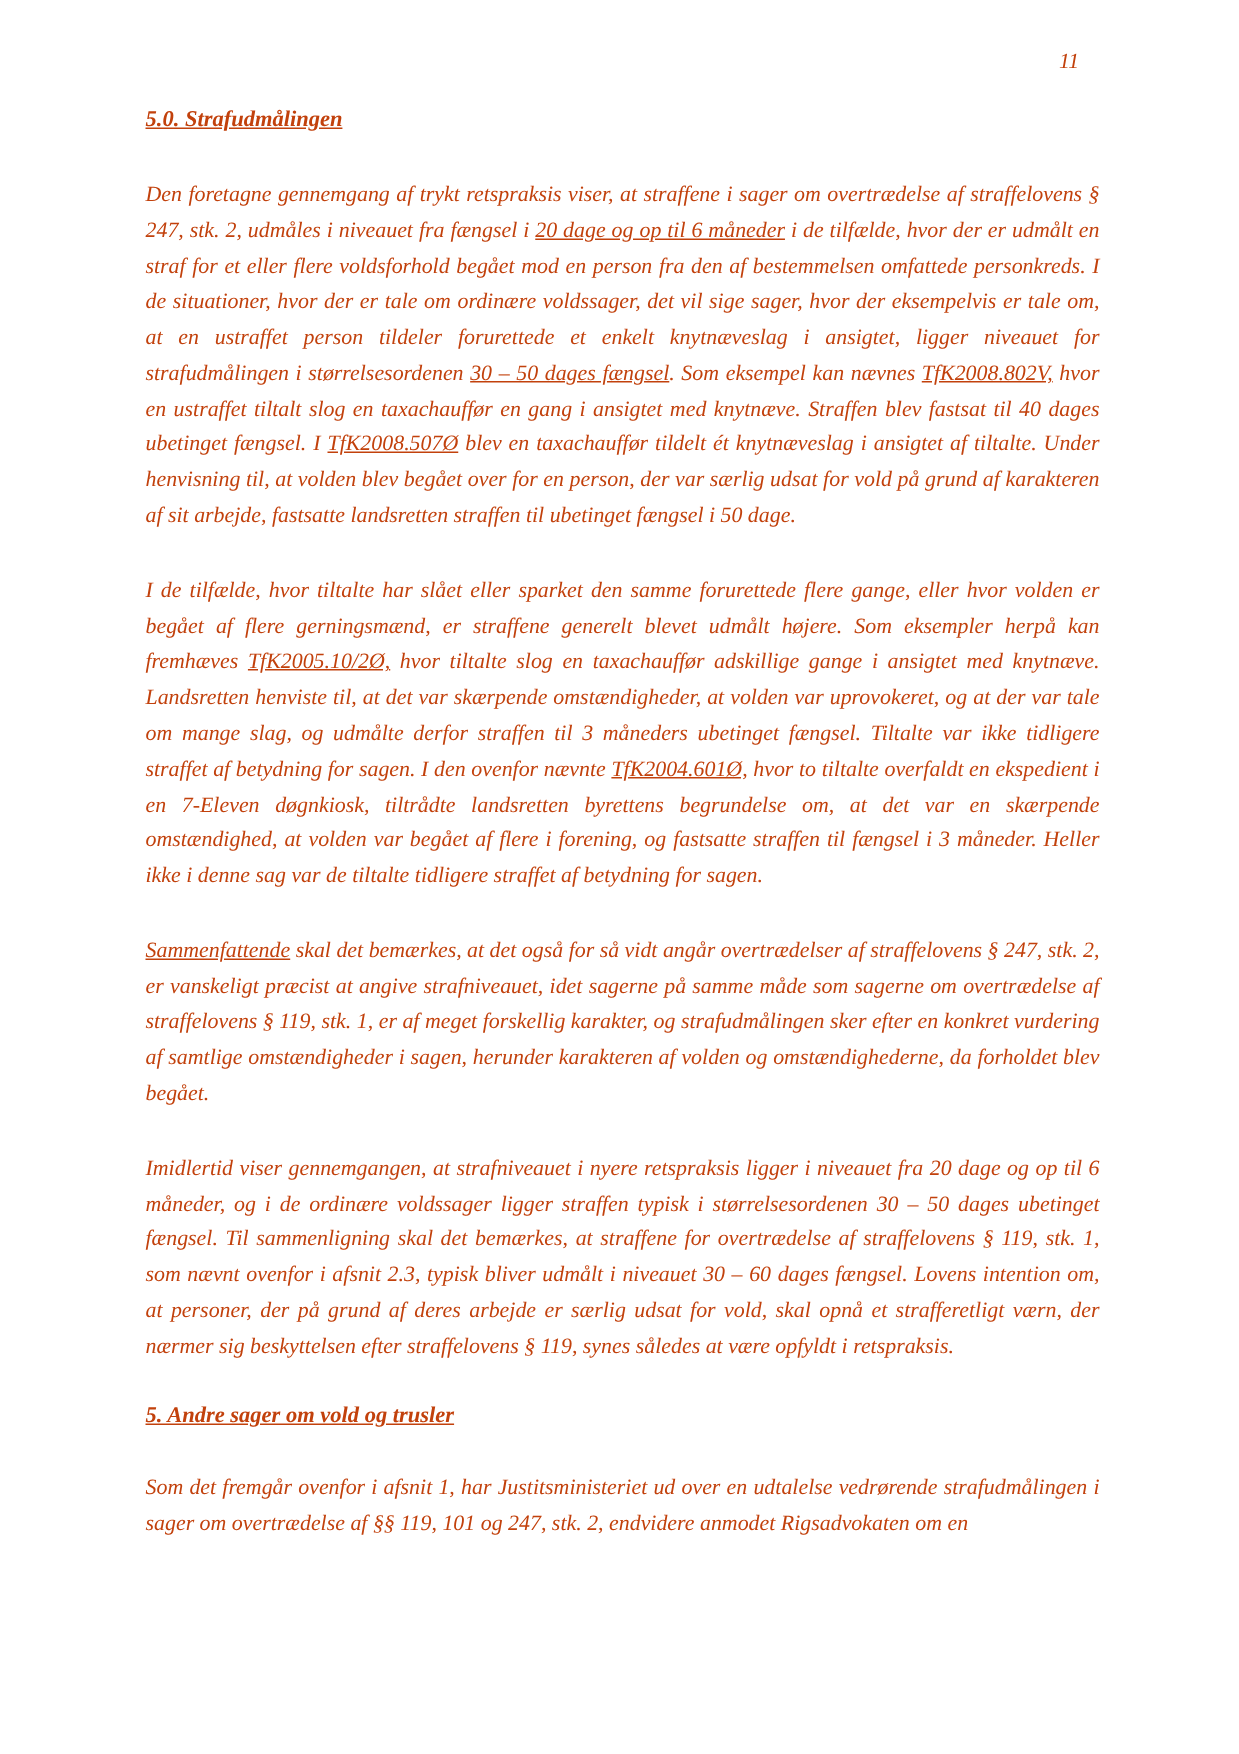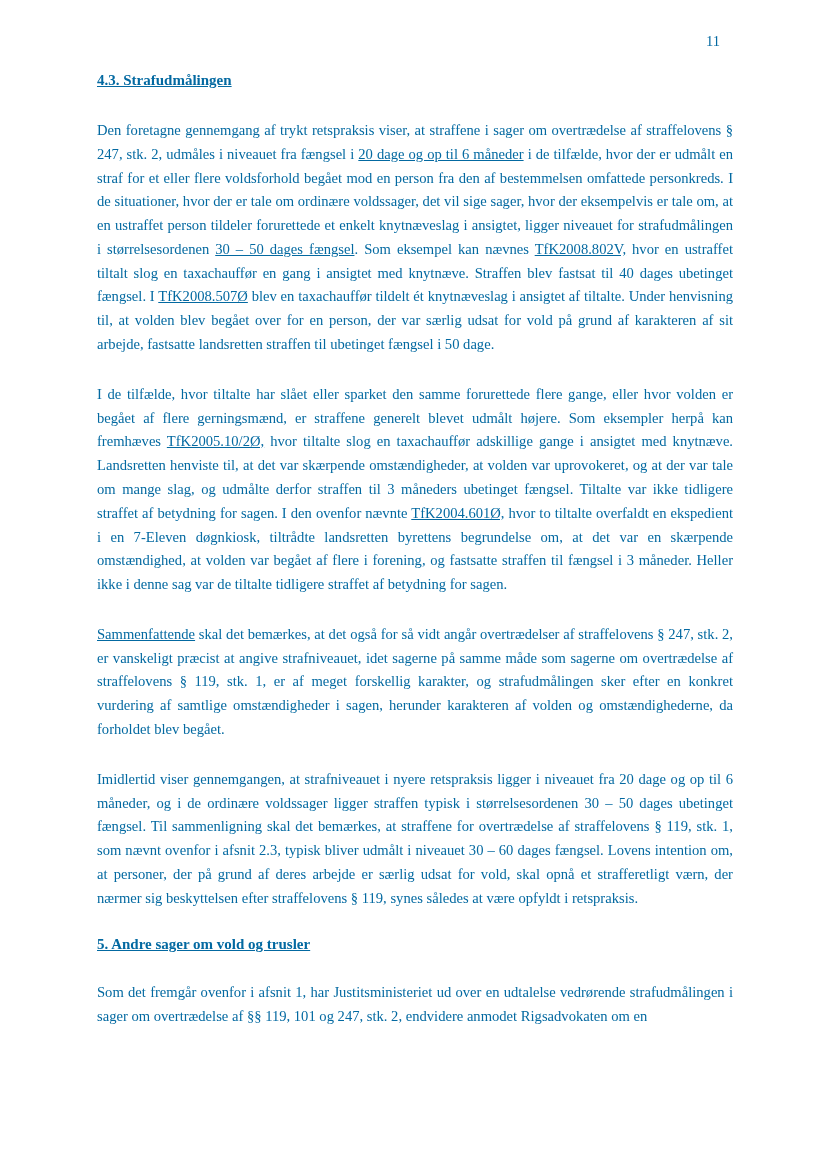--- a/index.html
+++ b/index.html
@@ -5,23 +5,24 @@
   html, body {
     margin: 0;
     padding: 0;
     background: #ffffff;
   }
   .page {
     position: relative;
     width: 826px;
     height: 1169px;
     background: #ffffff;
-    color: #0369a1;
+    color: #c2410c;
     font-family: "Liberation Serif", serif;
     overflow: hidden;
+    font-style: italic;
   }
   .page-number {
     position: absolute;
     top: 33px;
     left: 706px;
     font-size: 14.5px;
   }
   .content {
     position: absolute;
     left: 97px;
@@ -49,21 +50,21 @@
   }
 </style>
 </head>
 <body>
 
 <div class="page">
   <div class="page-number">11</div>
 
   <div class="content">
 
-    <h2 class="heading">4.3. Strafudmålingen</h2>
+    <h2 class="heading">5.0. Strafudmålingen</h2>
 
     <p class="para"><span>Den foretagne gennemgang af trykt retspraksis viser, at straffene i sager om overtrædelse af straffelovens § 247, stk. 2, udmåles i niveauet fra fængsel i </span><span class="u">20 dage og op til 6 måneder</span><span> i de tilfælde, hvor der er udmålt en straf for et eller flere voldsforhold begået mod en person fra den af bestemmelsen omfattede personkreds. I de situationer, hvor der er tale om ordinære voldssager, det vil sige sager, hvor der eksempelvis er tale om, at en ustraffet person tildeler forurettede et enkelt knytnæveslag i ansigtet, ligger niveauet for strafudmålingen i størrelsesordenen </span><span class="u">30 – 50 dages fængsel</span><span>. Som eksempel kan nævnes </span><span class="u">TfK2008.802V,</span><span> hvor en ustraffet tiltalt slog en taxachauffør en gang i ansigtet med knytnæve. Straffen blev fastsat til 40 dages ubetinget fængsel. I </span><span class="u">TfK2008.507Ø</span><span> blev en taxachauffør tildelt ét knytnæveslag i ansigtet af tiltalte. Under henvisning til, at volden blev begået over for en person, der var særlig udsat for vold på grund af karakteren af sit arbejde, fastsatte landsretten straffen til ubetinget fængsel i 50 dage.</span></p>
 
     <p class="para"><span>I de tilfælde, hvor tiltalte har slået eller sparket den samme forurettede flere gange, eller hvor volden er begået af flere gerningsmænd, er straffene generelt blevet udmålt højere. Som eksempler herpå kan fremhæves </span><span class="u">TfK2005.10/2Ø,</span><span> hvor tiltalte slog en taxachauffør adskillige gange i ansigtet med knytnæve. Landsretten henviste til, at det var skærpende omstændigheder, at volden var uprovokeret, og at der var tale om mange slag, og udmålte derfor straffen til 3 måneders ubetinget fængsel. Tiltalte var ikke tidligere straffet af betydning for sagen. I den ovenfor nævnte </span><span class="u">TfK2004.601Ø,</span><span> hvor to tiltalte overfaldt en ekspedient i en 7-Eleven døgnkiosk, tiltrådte landsretten byrettens begrundelse om, at det var en skærpende omstændighed, at volden var begået af flere i forening, og fastsatte straffen til fængsel i 3 måneder. Heller ikke i denne sag var de tiltalte tidligere straffet af betydning for sagen.</span></p>
 
     <p class="para"><span class="u">Sammenfattende</span><span> skal det bemærkes, at det også for så vidt angår overtrædelser af straffelovens § 247, stk. 2, er vanskeligt præcist at angive strafniveauet, idet sagerne på samme måde som sagerne om overtrædelse af straffelovens § 119, stk. 1, er af meget forskellig karakter, og strafudmålingen sker efter en konkret vurdering af samtlige omstændigheder i sagen, herunder karakteren af volden og omstændighederne, da forholdet blev begået.</span></p>
 
     <p class="para"><span>Imidlertid viser gennemgangen, at strafniveauet i nyere retspraksis ligger i niveauet fra 20 dage og op til 6 måneder, og i de ordinære voldssager ligger straffen typisk i størrelsesordenen 30 – 50 dages ubetinget fængsel. Til sammenligning skal det bemærkes, at straffene for overtrædelse af straffelovens § 119, stk. 1, som nævnt ovenfor i afsnit 2.3, typisk bliver udmålt i niveauet 30 – 60 dages fængsel. Lovens intention om, at personer, der på grund af deres arbejde er særlig udsat for vold, skal opnå et strafferetligt værn, der nærmer sig beskyttelsen efter straffelovens § 119, synes således at være opfyldt i retspraksis.</span></p>
 
     <h2 class="heading second">5. Andre sager om vold og trusler</h2>

